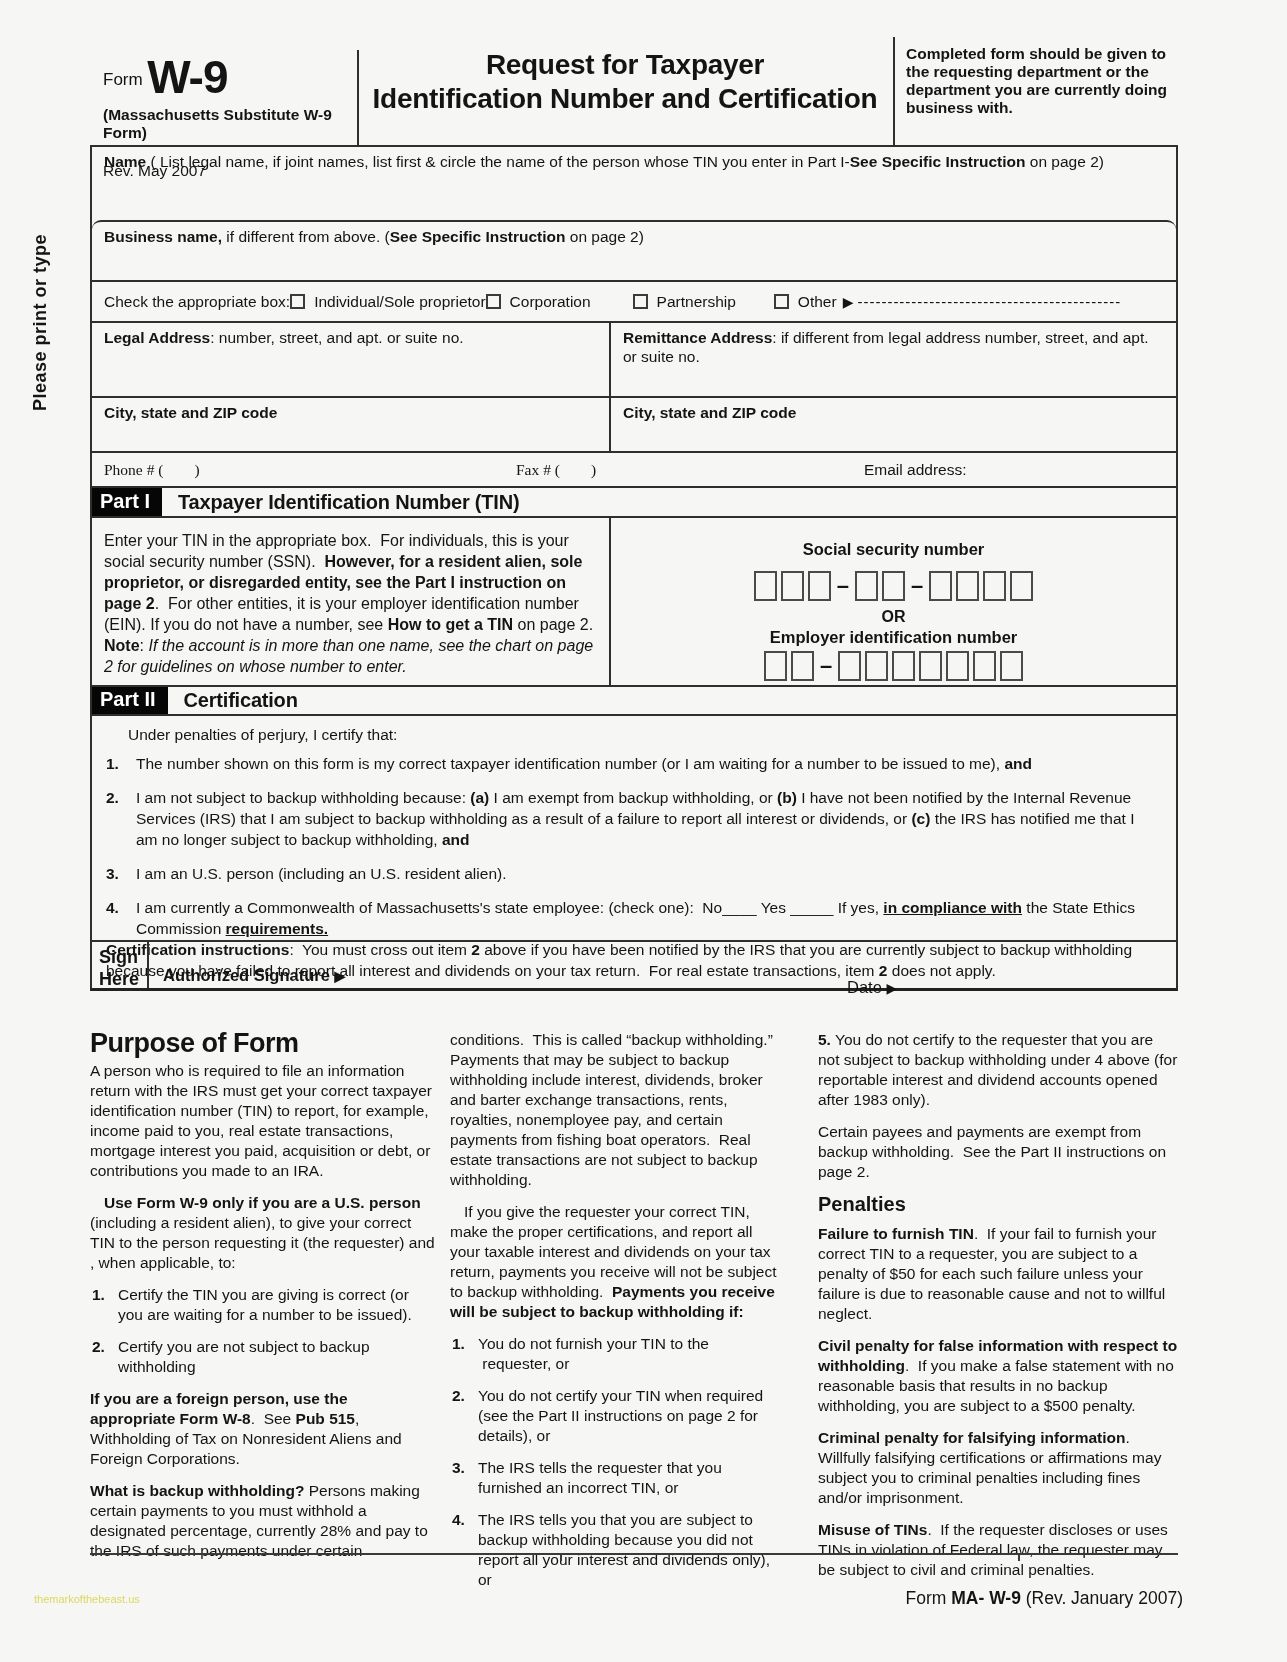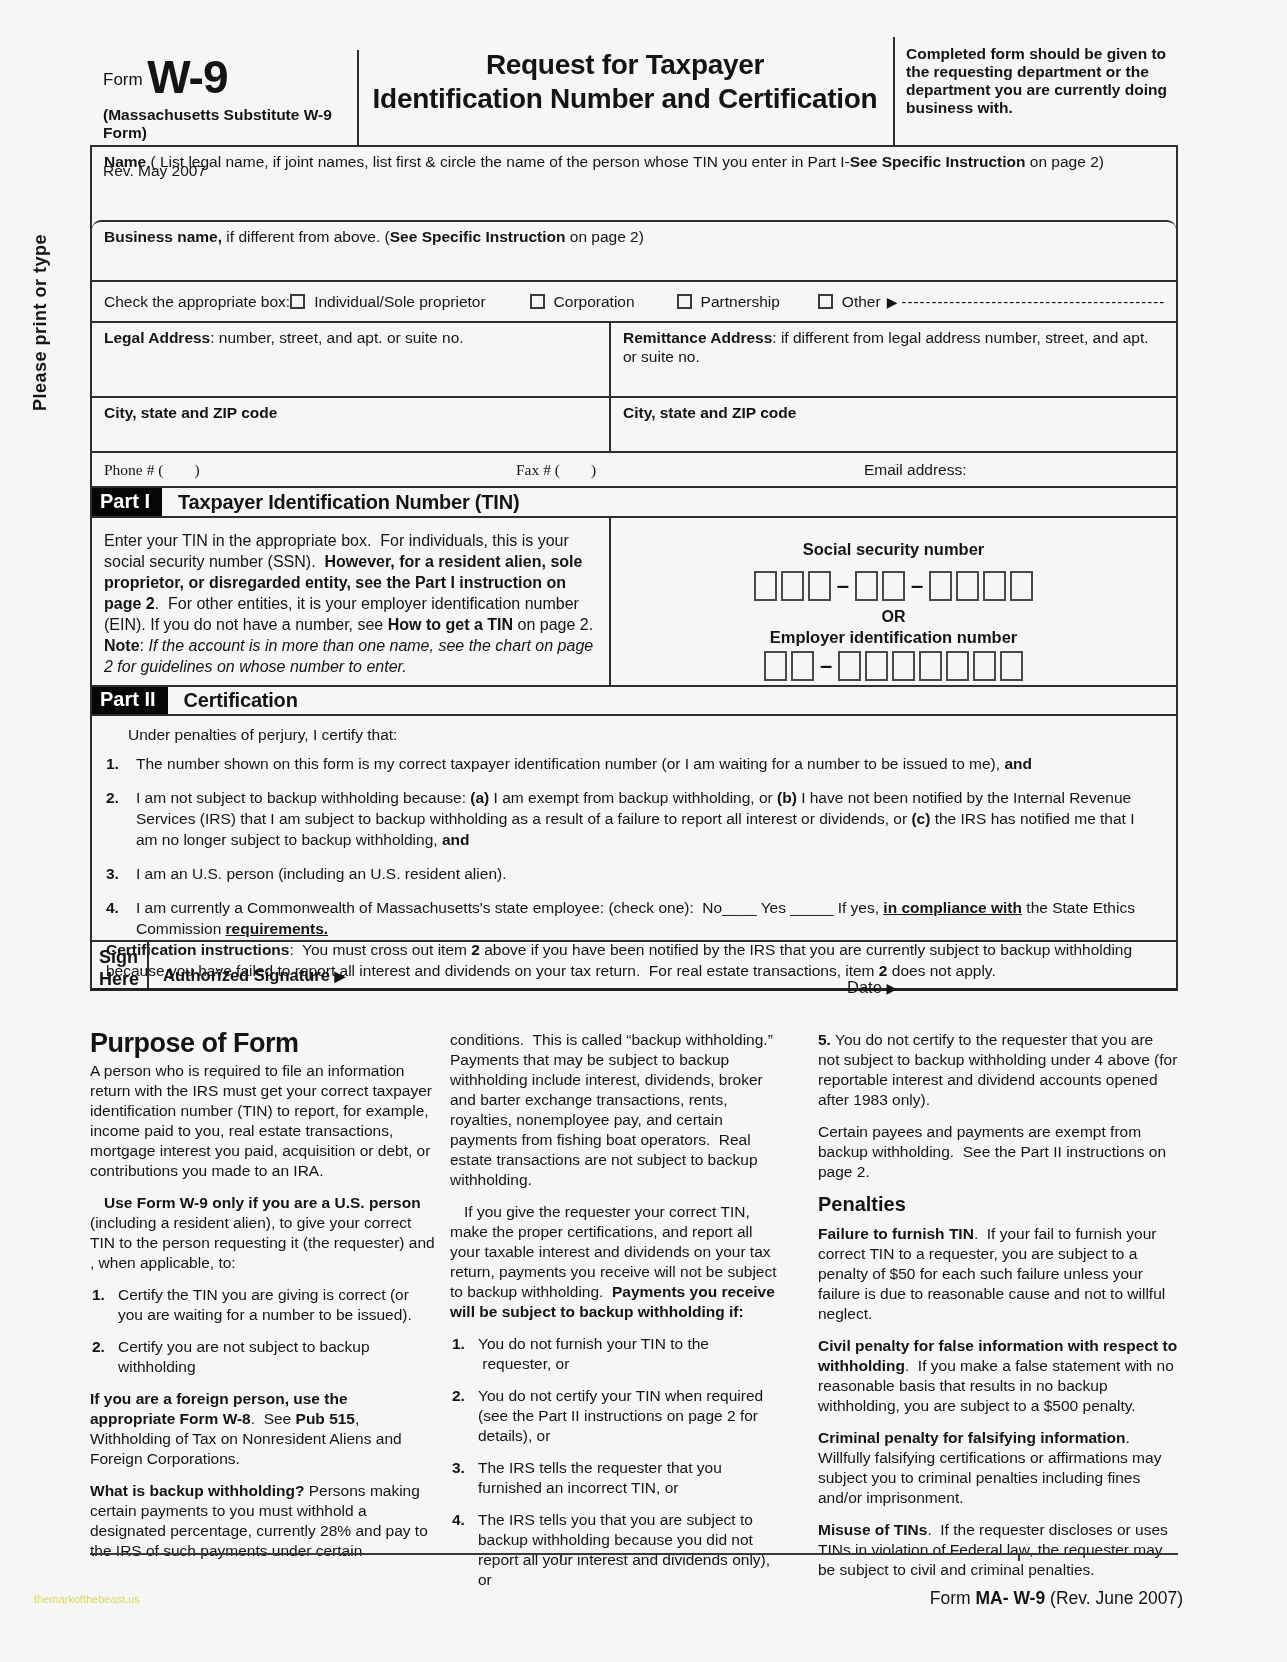--- a/index.html
+++ b/index.html
@@ -118,21 +118,21 @@
     <div class="row r-name">
       <div class="lbl rich"><span class="b">Name</span><span> ( List legal name, if joint names, list first &amp; circle the name of the person whose TIN you enter in Part I-</span><span class="b">See Specific Instruction</span><span> on page 2)</span></div>
     </div>
 
     <div class="row r-biz">
       <div class="lbl rich"><span class="b">Business name,</span><span> if different from above. (</span><span class="b">See Specific Instruction</span><span> on page 2)</span></div>
     </div>
 
     <div class="row r-check">
       <span style="">Check the appropriate box:</span>
-      <span class="copt" style="margin-right:44px">
+      <span class="copt" style="">
         <span class="cbox"></span>
         <span>Individual/Sole proprietor</span>
       </span>
       <span class="copt" style="margin-right:42px">
         <span class="cbox"></span>
         <span>Corporation</span>
       </span>
       <span class="copt" style="margin-right:38px">
         <span class="cbox"></span>
         <span>Partnership</span>
@@ -300,15 +300,15 @@
       <div class="rich para"><span class="b">Civil penalty for false information with respect to withholding</span><span>.  If you make a false statement with no reasonable basis that results in no backup withholding, you are subject to a $500 penalty.</span></div>
       <div class="rich para"><span class="b">Criminal penalty for falsifying information</span><span>.  Willfully falsifying certifications or affirmations may subject you to criminal penalties including fines and/or imprisonment.</span></div>
       <div class="rich para"><span class="b">Misuse of TINs</span><span>.  If the requester discloses or uses TINs in violation of Federal law, the requester may be subject to civil and criminal penalties.</span></div>
     </div>
   </div>
 
   <div class="f-line"></div>
   <div class="f-tick ft1"></div>
   <div class="f-tick ft2"></div>
   <div class="watermark">themarkofthebeast.us</div>
-  <div class="f-formno rich"><span>Form </span><span class="b">MA- W-9</span><span> (Rev. June 2007)</span></div>
+  <div class="f-formno rich"><span>Form </span><span class="b">MA- W-9</span><span> (Rev. January 2007)</span></div>
 
 </div>
 
 </body></html>

